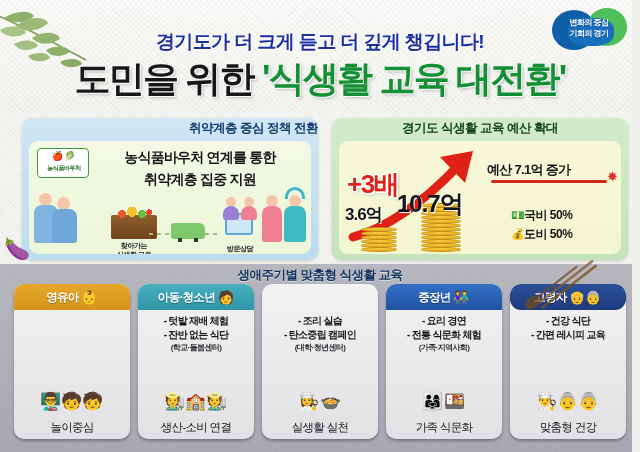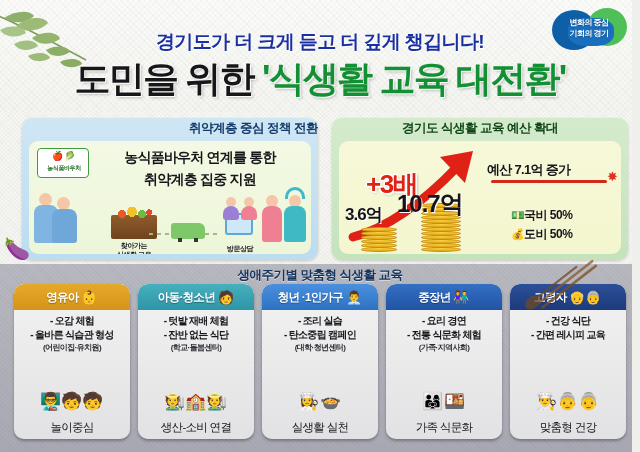--- a/index.html
+++ b/index.html
@@ -169,21 +169,21 @@
   .bar-label {
     position: absolute; font-weight: 700; color: #14141a;
     text-shadow: 1px 1px 0 #fff; white-space: nowrap; letter-spacing: -1px;
   }
   .label-a { left: 6px; top: 62px; font-size: 17px; }
   .label-b { left: 58px; top: 47px; font-size: 24px; }
   .multiplier {
     position: absolute; left: 8px; top: 26px;
     font-size: 26px; font-weight: 700; color: #e02216;
     text-shadow: 1.5px 1.5px 0 #fff, -1px -1px 0 #fff, 1px -1px 0 #fff, -1px 1px 0 #fff, 2px 2px 3px rgba(0,0,0,.25);
-    letter-spacing: -1.5px; white-space: nowrap; margin-left: 19px;
+    letter-spacing: -1.5px; white-space: nowrap;
   }
   .increase {
     position: absolute; left: 148px; top: 20px; width: 130px;
     text-align: left; font-size: 13px; font-weight: 700; color: #15151a;
     letter-spacing: -0.7px; white-space: nowrap;
   }
   .underline {
     position: absolute; left: 152px; top: 39px; width: 116px; height: 2.5px;
     background: #d12a1c; border-radius: 2px;
   }
@@ -402,48 +402,39 @@
   <div class="bottom">
     <div class="bottom-head">생애주기별 맞춤형 식생활 교육</div>
 
     <div class="cards">
 
       <div class="card">
         <div class="card-head" style="background:linear-gradient(#e5a92a,#d4941a);">
           <span class="ch-txt">영유아</span>
           <span class="ch-ico">👶</span>
         </div>
-        <div class="card-bullets">
-          <div class="bl">- 오감 체험</div>
-          <div class="bl">- 올바른 식습관 형성</div>
-          <div class="sub">(어린이집·유치원)</div>
-        </div>
         <div class="card-art">👨‍🏫🧒🧒</div>
         <div class="card-foot">놀이중심</div>
       </div>
 
       <div class="card">
         <div class="card-head" style="background:linear-gradient(#46b0bf,#2e95a6);">
           <span class="ch-txt">아동·청소년</span>
           <span class="ch-ico">🧑</span>
         </div>
         <div class="card-bullets">
           <div class="bl">- 텃밭 재배 체험</div>
           <div class="bl">- 잔반 없는 식단</div>
           <div class="sub">(학교·돌봄센터)</div>
         </div>
         <div class="card-art">🧑‍🌾🏫🧑‍🌾</div>
         <div class="card-foot">생산-소비 연결</div>
       </div>
 
       <div class="card">
-        <div class="card-head" style="background:linear-gradient(#4a90de,#2d72c2);">
-          <span class="ch-txt">청년 ·1인가구</span>
-          <span class="ch-ico">👨‍💼</span>
-        </div>
         <div class="card-bullets">
           <div class="bl">- 조리 실습</div>
           <div class="bl">- 탄소중립 캠페인</div>
           <div class="sub">(대학·청년센터)</div>
         </div>
         <div class="card-art">👩‍🍳🍲</div>
         <div class="card-foot">실생활 실천</div>
       </div>
 
       <div class="card">
@@ -454,21 +445,21 @@
         <div class="card-bullets">
           <div class="bl">- 요리 경연</div>
           <div class="bl">- 전통 식문화 체험</div>
           <div class="sub">(가족·지역사회)</div>
         </div>
         <div class="card-art">👨‍👩‍👧🍱</div>
         <div class="card-foot">가족 식문화</div>
       </div>
 
       <div class="card">
-        <div class="card-head" style="background:linear-gradient(#2c5099,#1d3a7c);">
+        <div class="card-head" style="background:linear-gradient(#2c5099,#1d3a7c);border-radius:11px;">
           <span class="ch-txt">고령자</span>
           <span class="ch-ico">👴👵</span>
         </div>
         <div class="card-bullets">
           <div class="bl">- 건강 식단</div>
           <div class="bl">- 간편 레시피 교육</div>
         </div>
         <div class="card-art">👨‍🍳👵👵</div>
         <div class="card-foot">맞춤형 건강</div>
       </div>

